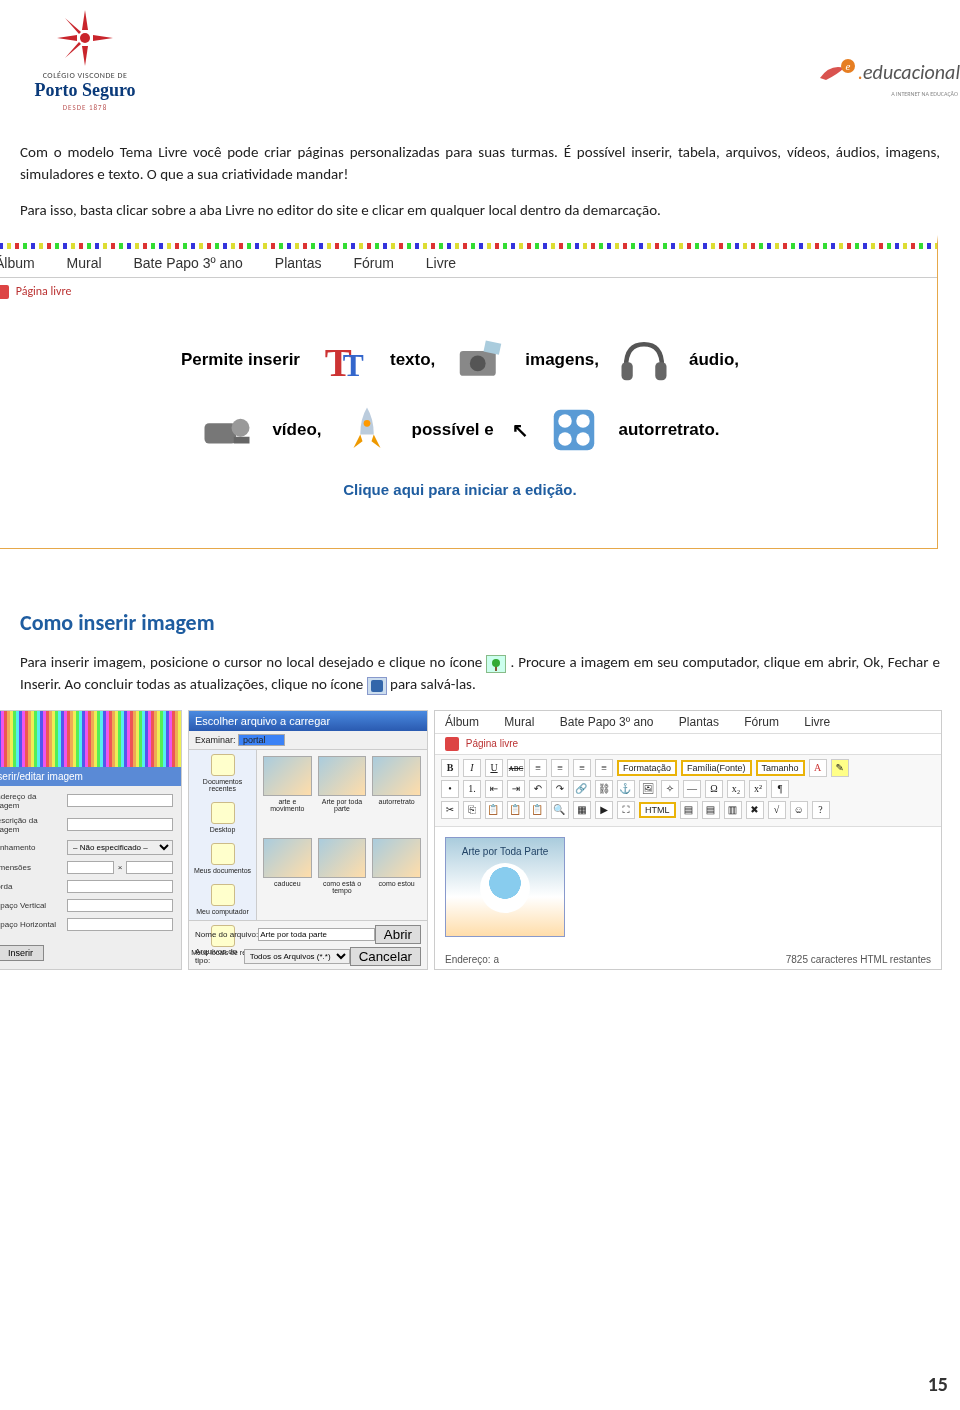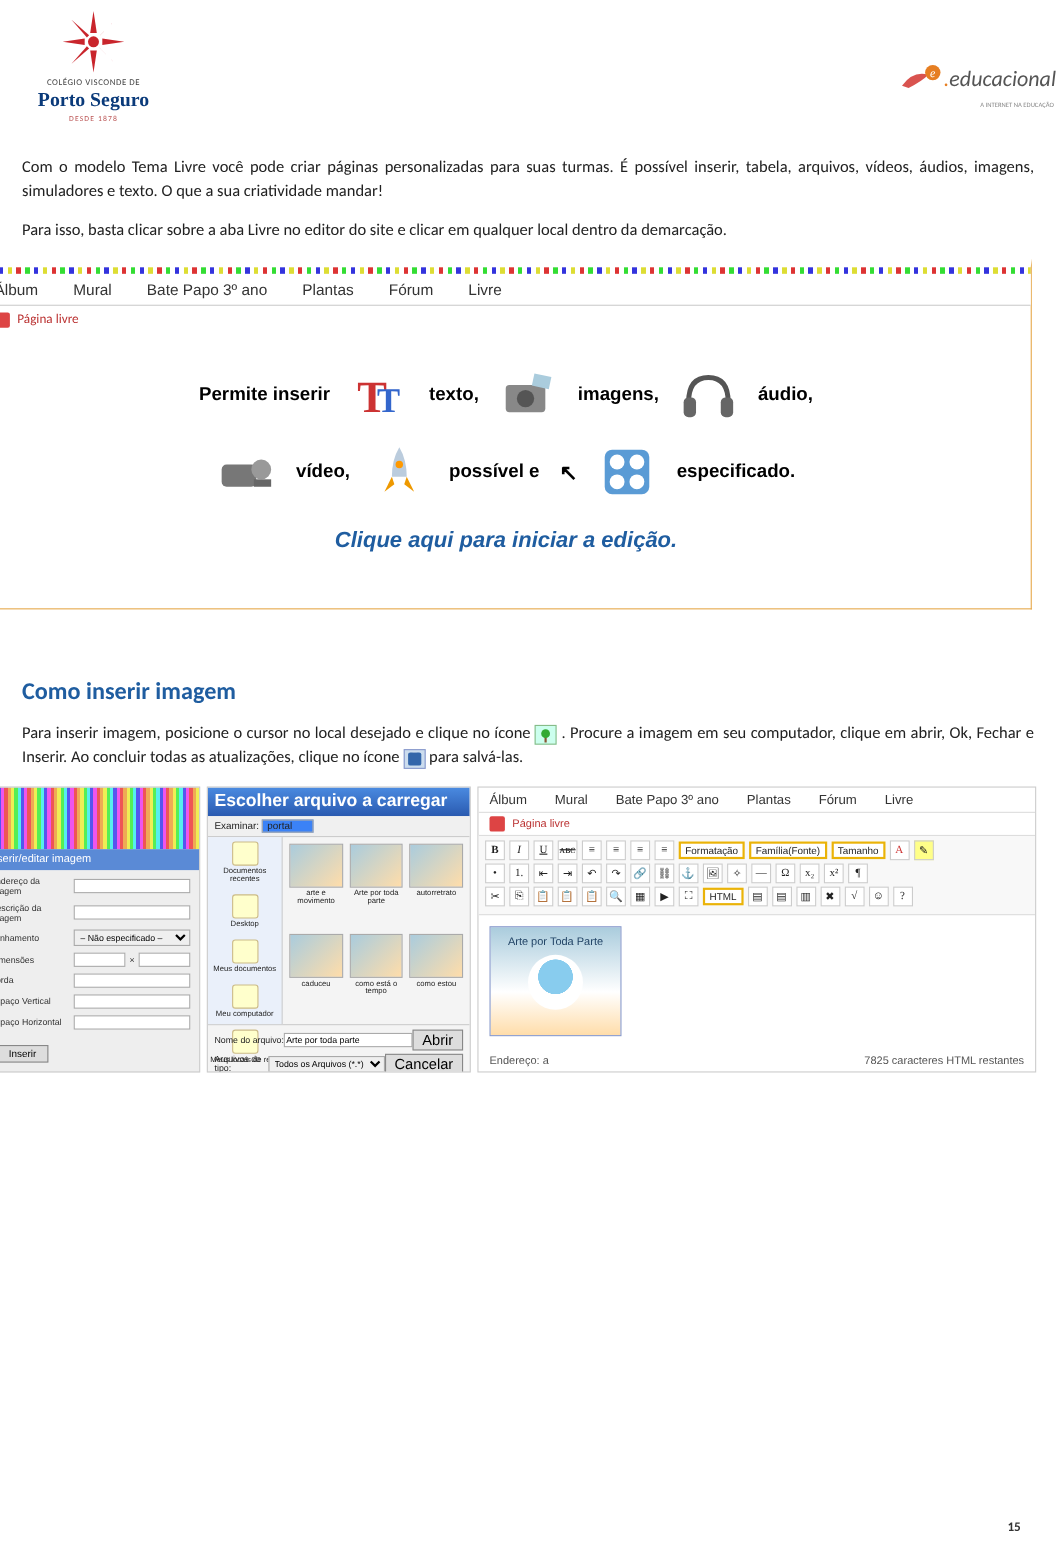--- a/index.html
+++ b/index.html
@@ -67,42 +67,42 @@
   .pglivre-icon { display:inline-block; width:14px; height:14px; background:#d44; border-radius:2px; vertical-align:middle; margin-right:4px;}
   .shot1-body {
     padding: 30px 40px 50px 40px;
     text-align:center;
     font-family: Verdana, sans-serif;
   }
   .shot1-title { color:#e67e22; font-size:24px; font-weight:bold; margin-bottom:30px; }
   .feat-row { display:flex; align-items:center; justify-content:center; gap:18px; font-size:17px; font-weight:bold; color:#000; margin-bottom:20px;}
   .feat-icon { width:54px; height:50px; display:inline-flex; align-items:center; justify-content:center;}
   .cursor-ptr { font-size:20px; }
-  .shot1-cta { color:#1f5da0; font-size:20px; font-weight:bold; margin-top:26px;font-style:italic;}
+  .shot1-cta { color:#1f5da0; font-size:15px; font-weight:bold; margin-top:26px;}
   .sect2 { margin-top: 30px; }
   .inline-icon {
     display:inline-block; width:20px; height:18px; vertical-align:middle;
     background:#cfe; border:1px solid #8b8; position:relative;
   }
   .inline-icon.tree::after{content:"";position:absolute;left:5px;top:3px;width:8px;height:8px;background:#3a3;border-radius:50%;}
   .inline-icon.tree::before{content:"";position:absolute;left:8px;top:10px;width:2px;height:5px;background:#853;}
   .inline-icon.disk{ background:#cde; border-color:#89c;}
   .inline-icon.disk::after{content:"";position:absolute;left:3px;top:2px;width:12px;height:12px;background:#36a;border-radius:2px;}
   .inline-icon.disk::before{content:"";position:absolute;left:7px;top:2px;width:4px;height:4px;background:#fff;}
   .shot-row { display:flex; gap:6px; margin: 10px 0 0 -18px; width: 960px; align-items:stretch;}
   .shot-col { border: 1px solid #ccc; background:#f4f4f4; font-size:9px; font-family: Tahoma, sans-serif; position:relative; overflow:hidden;}
   .col-a { width: 200px; height:260px; background: repeating-linear-gradient(90deg,#e55 0 3px,#ea5 3px 6px,#ee5 6px 9px,#5e5 9px 12px,#5ee 12px 15px,#55e 15px 18px,#e5e 18px 21px) top/100% 56px no-repeat, #eee;}
   .col-a .titlebar{ margin-top:56px; background:#5a8ad6; color:#fff; padding:4px 6px; font-size:10px;}
   .col-a .form { padding:6px 8px; font-size:8px; color:#333;}
   .col-a .form-row{ display:flex; align-items:center; margin-bottom:6px; gap:4px;}
   .col-a .lbl{ width:72px;}
   .col-a input[type=text], .col-a select{ font-size:8px; padding:1px; border:1px solid #aaa; flex:1; min-width:0;}
   .col-a .btn{ background:#ddd; border:1px solid #888; padding:2px 10px; font-size:9px; margin:8px 0 0 6px;}
   .col-b { width: 240px; height:260px;}
-  .col-b .wintitle{ background:linear-gradient(#4a8ae0,#2a5ab0); color:#fff; padding:4px 6px; font-size:16px;font-weight:bold;}
+  .col-b .wintitle{ background:linear-gradient(#4a8ae0,#2a5ab0); color:#fff; padding:4px 6px; font-size:11px;}
   .col-b .subbar{ background:#f0f0f0; padding:4px 6px; border-bottom:1px solid #ccc; font-size:9px;}
   .col-b .fbody{ display:flex; height:170px;}
   .col-b .sidebar{ width:68px; background:#eaf0fa; border-right:1px solid #ccc; padding:4px 2px; text-align:center; font-size:7px;}
   .col-b .sb-item{ margin-bottom:10px;}
   .col-b .sb-icon{ width:24px;height:22px;margin:0 auto 2px;background:#ffc;border:1px solid #cb8;border-radius:3px;}
   .col-b .filegrid{ flex:1; padding:6px; display:grid; grid-template-columns: repeat(3,1fr); gap:6px; font-size:7px; text-align:center;}
   .col-b .thumb{ width:100%; height:40px; background:linear-gradient(135deg,#acd,#fda); border:1px solid #aaa; margin-bottom:2px;}
   .col-b .bottom{ padding:4px 6px; font-size:8px; border-top:1px solid #ccc;}
   .col-b .bottom-row{ display:flex; align-items:center; gap:0; margin-bottom:3px;}
   .col-b .bottom input, .col-b .bottom select{ flex:1; font-size:8px; padding:1px; border:1px solid #aaa;}
@@ -112,21 +112,21 @@
   .col-c .tabbar2 span{ margin-right:22px;}
   .col-c .pgl{ padding:3px 10px; font-size:10px; color:#b33;}
   .col-c .toolbar{ padding:4px 6px; border-top:1px solid #ddd; border-bottom:1px solid #ddd; background:#f8f8f8;}
   .col-c .tb-row{ display:flex; align-items:center; gap:4px; margin-bottom:3px; font-size:9px;}
   .col-c .tb-btn{ width:18px; height:18px; border:1px solid #ccc; background:#fff; display:inline-flex; align-items:center; justify-content:center; font-size:10px; font-family:Georgia,serif;}
   .col-c .tb-sel{ border:2px solid #eab308; padding:1px 4px; font-size:9px; background:#fff;}
   .col-c .canvas{ padding:10px;}
   .col-c .art-card{ width:120px; height:100px; border:1px solid #89c; background:linear-gradient(180deg,#acd 0%,#fff 60%,#fda 100%); position:relative; font-size:10px; text-align:center; padding-top:8px; color:#246;}
   .col-c .art-card .char{ width:50px;height:50px;margin:6px auto 0;background:radial-gradient(circle at 50% 40%,#8ce 0 40%,#fff 41% 100%);border-radius:50%;}
   .col-c .footer{ position:absolute; bottom:4px; left:10px; right:10px; display:flex; justify-content:space-between; font-size:10px; color:#555;}
-  .pagenum { position:absolute; bottom:14px; right:32px; font-size:12px; color:#333;font-weight:bold;}
+  .pagenum { position:absolute; bottom:14px; right:12px; font-size:20px; color:#333;font-weight:bold;}
 </style>
 </head>
 <body>
 
 <div class="header">
   <div class="logo-left">
     <div class="logo-star">
       <svg viewBox="0 0 60 60">
           <g fill="#c9252c">
             <circle cx="30" cy="30" r="5"></circle>
@@ -225,21 +225,21 @@
       <span class="cursor-ptr">↖</span>
       <span class="feat-icon">
           <svg viewBox="0 0 48 48">
             <rect x="6" y="6" width="36" height="36" rx="6" fill="#5a9bd5"></rect>
             <circle cx="16" cy="16" r="6" fill="#fff"></circle>
             <circle cx="32" cy="16" r="6" fill="#fff"></circle>
             <circle cx="16" cy="32" r="6" fill="#fff"></circle>
             <circle cx="32" cy="32" r="6" fill="#fff"></circle>
           </svg>
         </span>
-      <span>especificado.</span>
+      <span>autorretrato.</span>
     </div>
     <div class="shot1-cta">Clique aqui para iniciar a edição.</div>
   </div>
 </div>
 
 <div class="content sect2">
   <h2 class="sect">Como inserir imagem</h2>
   <p class="body">
     <span>Para inserir imagem, posicione o cursor no local desejado e clique no ícone </span>
     <span class="inline-icon tree"></span>

